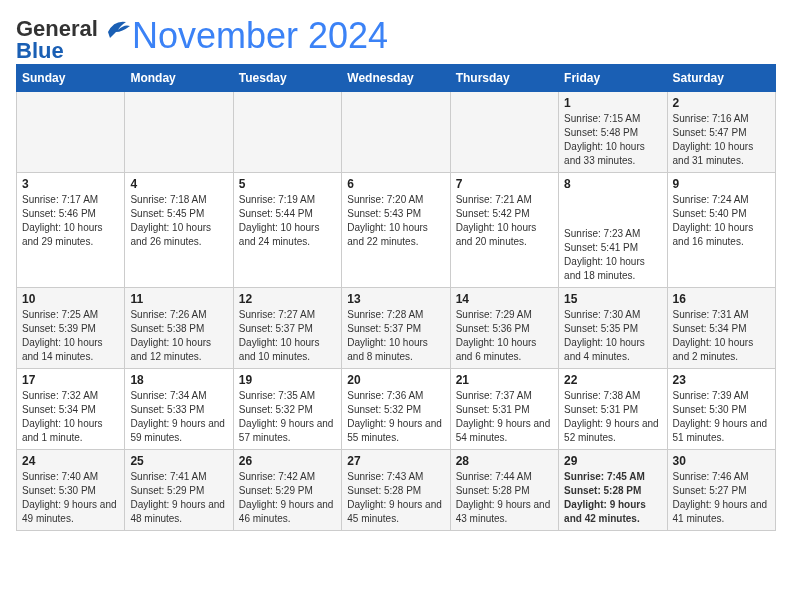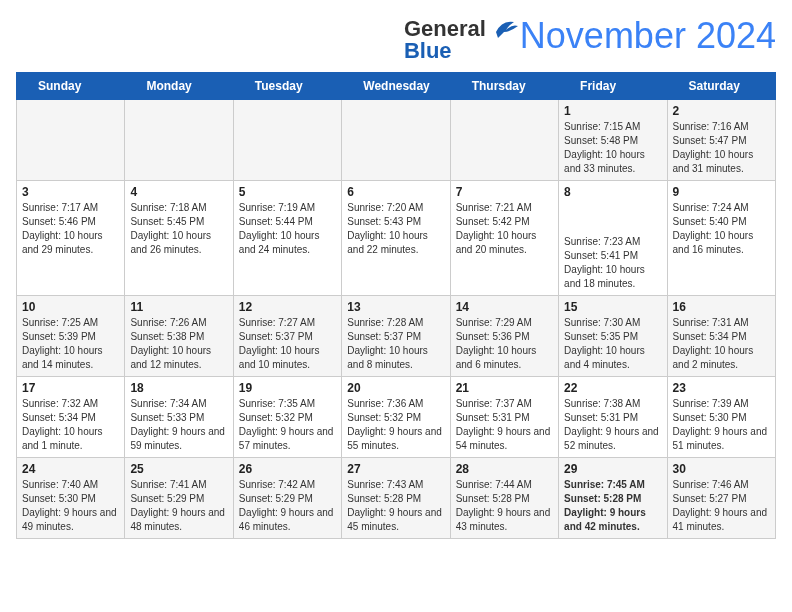--- a/index.html
+++ b/index.html
@@ -6,22 +6,21 @@
     body {
       font-family: Arial, sans-serif;
       background: #fff;
       width: 792px;
       min-height: 612px;
       padding: 16px;
     }
     .header {
       display: flex;
       align-items: flex-start;
-      justify-content: flex-end;
-      margin-bottom: 8px;
+      justify-content: flex-start;
     }
     .logo {
       display: flex;
       flex-direction: column;
       align-items: flex-start;
     }
     .logo-row {
       display: flex;
       align-items: center;
       gap: 2px;
@@ -43,21 +42,21 @@
     table {
       width: 100%;
       border-collapse: collapse;
       table-layout: fixed;
     }
     thead tr th {
       background: #1a5fb4;
       color: #fff;
       font-size: 12px;
       font-weight: bold;
-      padding: 6px 21px;
+      padding: 6px 5px;
       text-align: left;
       border: 1px solid #1a5fb4;
     }
     tbody tr td {
       border: 1px solid #ccc;
       vertical-align: top;
       padding: 4px 5px;
       font-size: 10.5px;
       color: #222;
       height: 80px;

